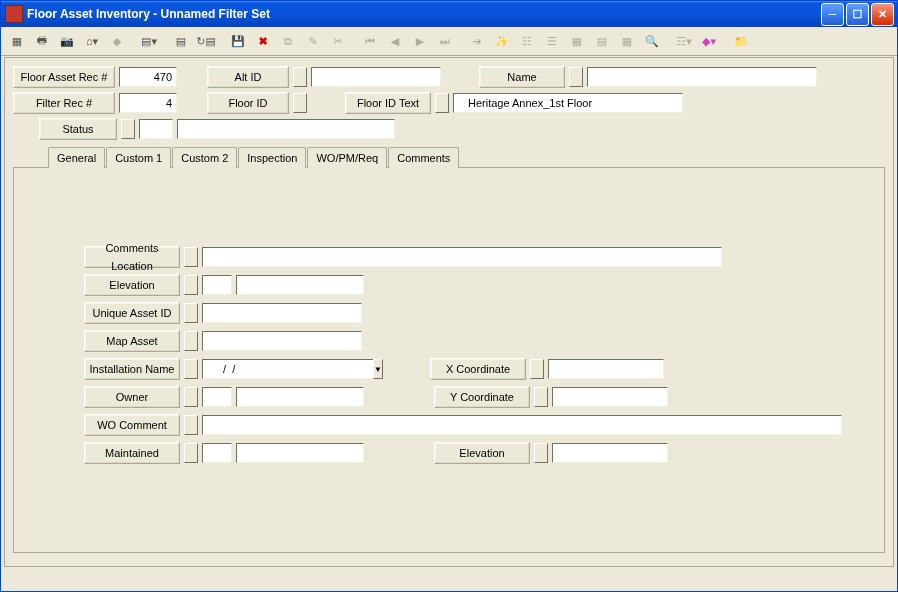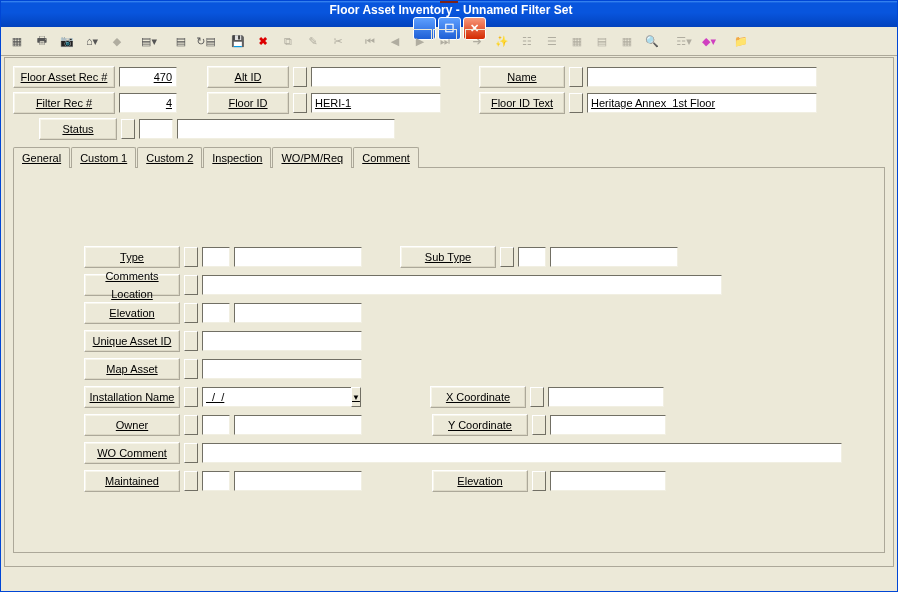--- a/index.html
+++ b/index.html
@@ -1,42 +1,42 @@
 <!DOCTYPE html>
 <html><head>
 <meta charset="utf-8">
 <style>
   html,body{margin:0;padding:0;font-family:Tahoma,Arial,sans-serif;font-size:11px;background:#3a6ea5;}
   .window{width:898px;height:592px;background:#ece9d8;border:1px solid #0046d5;box-sizing:border-box;position:relative;overflow:hidden;}
-  .titlebar{height:26px;background:linear-gradient(to bottom,#3f8cf3 0%,#0855dd 8%,#0855dd 45%,#0242bd 100%);display:flex;align-items:center;color:#fff;font-weight:bold;font-size:12px;padding-left:4px;flex-direction:column;}
+  .titlebar{height:26px;background:linear-gradient(to bottom,#3f8cf3 0%,#0855dd 8%,#0855dd 45%,#0242bd 100%);display:flex;align-items:center;color:#fff;font-weight:bold;font-size:12px;padding-left:4px;}
   .titlebar .ticon{width:16px;height:16px;background:#c0392b;border:1px solid #7b241c;margin-right:4px;}
   .titlebar .spacer{flex:1;}
   .winbtns{display:flex;gap:2px;margin-right:3px;}
   .winbtn{width:21px;height:21px;border:1px solid #fff;border-radius:3px;display:flex;align-items:center;justify-content:center;font-family:Marlett,Arial;font-size:11px;color:#fff;cursor:pointer;}
   .winbtn.min,.winbtn.max{background:linear-gradient(to bottom,#5d9fff,#1f5fd6);}
   .winbtn.close{background:linear-gradient(to bottom,#f7977a,#d42a02);}
   .toolbar{height:28px;background:#ece9d8;border-bottom:1px solid #aca899;display:flex;align-items:center;padding:0 4px;gap:1px;}
   .tbtn{width:22px;height:22px;border:1px solid #ece9d8;display:flex;align-items:center;justify-content:center;color:#555;cursor:pointer;}
   .tsep{width:6px;}
   .disabled{color:#b0ada0;}
-  .client{position:absolute;left:3px;right:3px;top:56px;bottom:24px;border:1px solid #aca899;background:#ece9d8;box-sizing:border-box;padding:8px 8px 0 8px;text-decoration:underline;}
+  .client{position:absolute;left:3px;right:3px;top:56px;bottom:24px;border:1px solid #aca899;background:#ece9d8;box-sizing:border-box;padding:8px 8px 0 8px;}
   .row{display:flex;align-items:center;gap:4px;margin-bottom:4px;}
   .lbl{height:20px;line-height:18px;background:#ece9d8;border:1px solid #aca899;border-right-color:#fff;border-bottom-color:#fff;text-align:center;box-shadow:inset 1px 1px 0 #fff,inset -1px -1px 0 #c9c6b7;}
   .lbl{border:1px solid;border-color:#fff #aca899 #aca899 #fff;box-shadow:inset -1px -1px 0 #dcd8c6,inset 1px 1px 0 #f7f5ea;}
   .lbl{display:flex;align-items:center;justify-content:center;}
   .pick{width:14px;height:20px;border:1px solid;border-color:#fff #716f64 #716f64 #fff;background:#ece9d8;cursor:pointer;box-sizing:border-box;}
-  .fld{height:20px;border:1px solid;border-color:#716f64 #f1efe2 #f1efe2 #716f64;background:#fff;box-sizing:border-box;padding:0 3px;font:inherit;}
+  .fld{height:20px;border:1px solid;border-color:#716f64 #f1efe2 #f1efe2 #716f64;background:#fff;box-sizing:border-box;padding:0 14px;font:inherit;}
   .fld.ro{text-align:right;padding-right:4px;background:#fff;}
   .combo{height:20px;display:flex;align-items:stretch;}
   .combo .fld{flex:1;border-right:none;}
   .combo .cbn{width:16px;border:1px solid;border-color:#fff #716f64 #716f64 #fff;background:#ece9d8;display:flex;align-items:center;justify-content:center;cursor:pointer;font-size:8px;color:#000;}
   label.lbl{cursor:default;}
   .tabs{display:flex;margin-top:6px;position:relative;top:1px;}
   .tab{height:20px;padding:0 8px;border:1px solid #aca899;border-bottom:none;border-radius:2px 2px 0 0;background:#ece9d8;display:flex;align-items:center;cursor:pointer;margin-right:1px;color:#000;}
-  .tab.active{background:#ece9d8;position:relative;z-index:2;}
+  .tab.active{background:#ece9d8;position:relative;z-index:2;margin-left:35px;}
   .tabpage{border:1px solid #aca899;height:386px;background:#ece9d8;box-sizing:border-box;padding-top:78px;padding-left:70px;}
   .tabpage .row{margin-bottom:6px;}
   .status{position:absolute;left:1px;right:1px;bottom:1px;height:20px;background:#ece9d8;display:flex;align-items:stretch;font-size:11px;}
   .status .cell{border:1px solid;border-color:#aca899 #fff #fff #aca899;padding:2px 6px;display:flex;align-items:center;}
   .status .flex{flex:1;}
   .grip{width:16px;display:flex;align-items:flex-end;justify-content:flex-end;color:#aca899;font-size:10px;padding:0 1px 0 0;}
 </style>
 </head>
 <body>
 
@@ -105,57 +105,45 @@
       <div class="pick"></div>
       <input class="fld" style="width: 230px;" value="">
     </div>
 
     <div class="row">
       <label class="lbl" style="width:100px">Filter Rec #</label>
       <input class="fld ro" style="width: 58px;" readonly="" value="4">
       <div style="width:22px"></div>
       <label class="lbl" style="width:80px">Floor ID</label>
       <div class="pick"></div>
-      <input class="fld" style="width: 130px;" value="HERI-1">
       <div style="width:30px"></div>
       <label class="lbl" style="width:84px">Floor ID Text</label>
       <div class="pick"></div>
       <input class="fld" style="width: 230px;" value="Heritage Annex_1st Floor">
     </div>
 
     <div class="row">
       <div style="width:22px"></div>
       <label class="lbl" style="width:76px">Status</label>
       <div class="pick"></div>
       <input class="fld" style="width: 34px;" value="">
       <input class="fld" style="width: 218px;" value="">
     </div>
 
     <div class="tabs">
       <div class="tab active">General</div>
       <div class="tab">Custom 1</div>
       <div class="tab">Custom 2</div>
       <div class="tab">Inspection</div>
       <div class="tab">WO/PM/Req</div>
-      <div class="tab">Comment</div>
+      <div class="tab">Comments</div>
     </div>
 
     <div class="tabpage">
 
-      <div class="row">
-        <label class="lbl" style="width:94px">Type</label>
-        <div class="pick"></div>
-        <input class="fld" style="width: 28px;" value="">
-        <input class="fld" style="width: 128px;" value="">
-        <div style="width:30px"></div>
-        <label class="lbl" style="width:94px">Sub Type</label>
-        <div class="pick"></div>
-        <input class="fld" style="width: 28px;" value="">
-        <input class="fld" style="width: 128px;" value="">
-      </div>
 
       <div class="row">
         <label class="lbl" style="width:94px">Comments Location</label>
         <div class="pick"></div>
         <input class="fld" style="width: 520px;" value="">
       </div>
 
       <div class="row">
         <label class="lbl" style="width:94px">Elevation</label>
         <div class="pick"></div>

